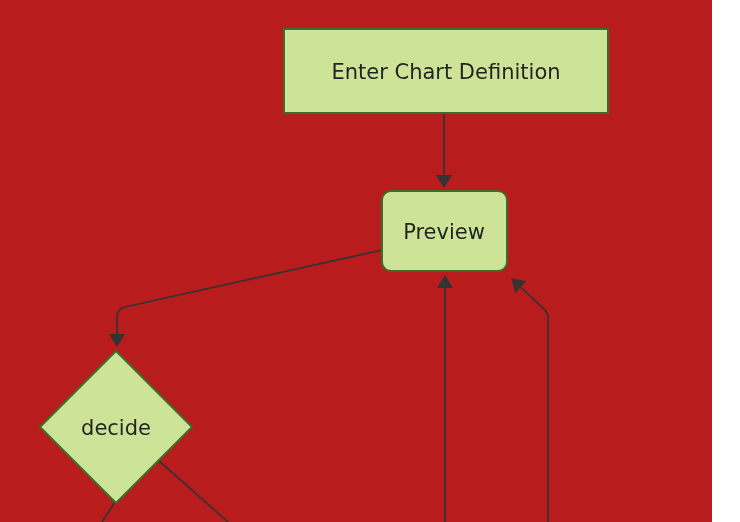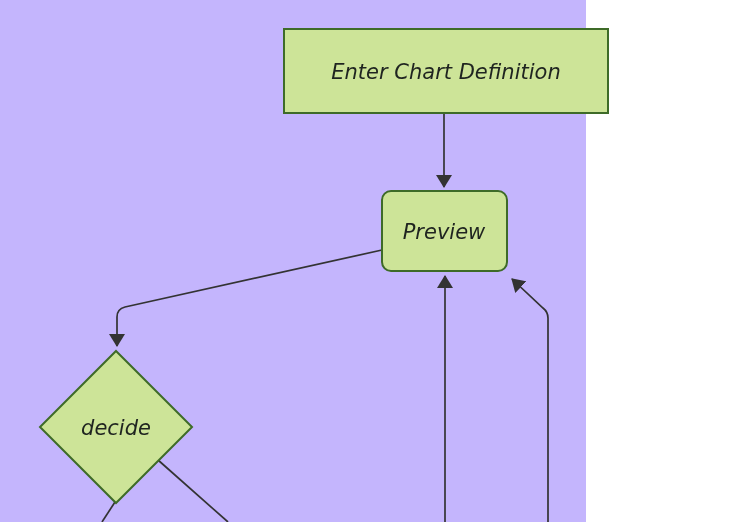--- a/index.html
+++ b/index.html
@@ -6,24 +6,23 @@
     margin: 0;
     padding: 0;
     background: #ffffff;
     width: 740px;
     height: 522px;
     overflow: hidden;
     font-family: "DejaVu Sans", "Liberation Sans", sans-serif;
   }
   .canvas {
     position: relative;
-    width: 586px;
+    width: 712px;
     height: 522px;
-    background: #c4b5fd;
-    font-style: italic;
+    background: #b91c1c;
   }
   svg { display: block; }
   .node {
     stroke: #3e6b28;
     stroke-width: 2px;
   }
   .edge {
     fill: none;
     stroke-width: 1.7px;
   }

